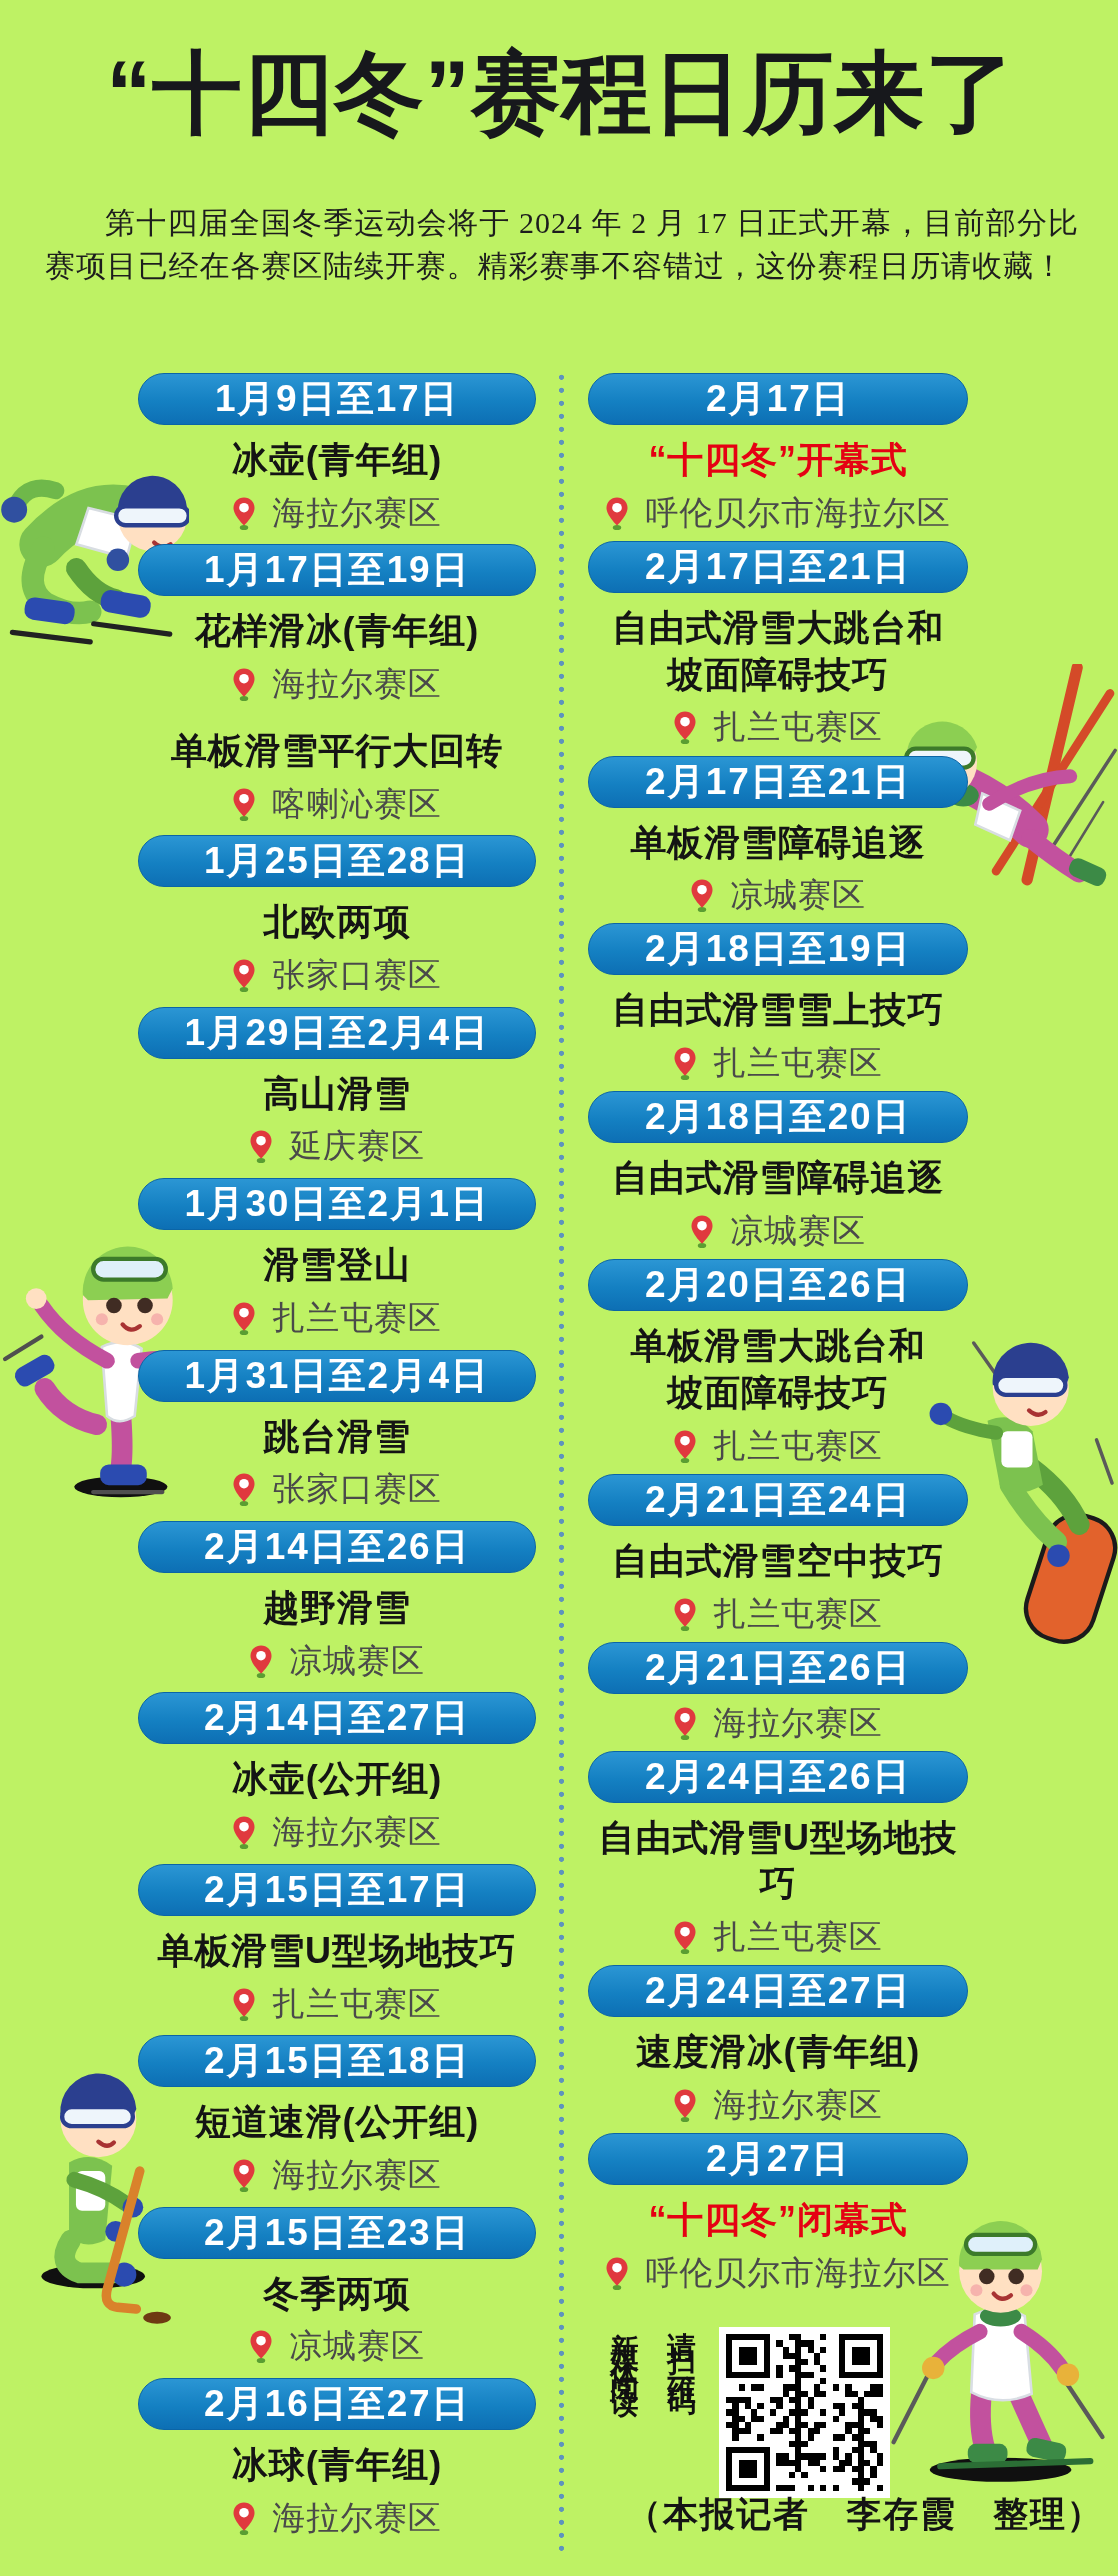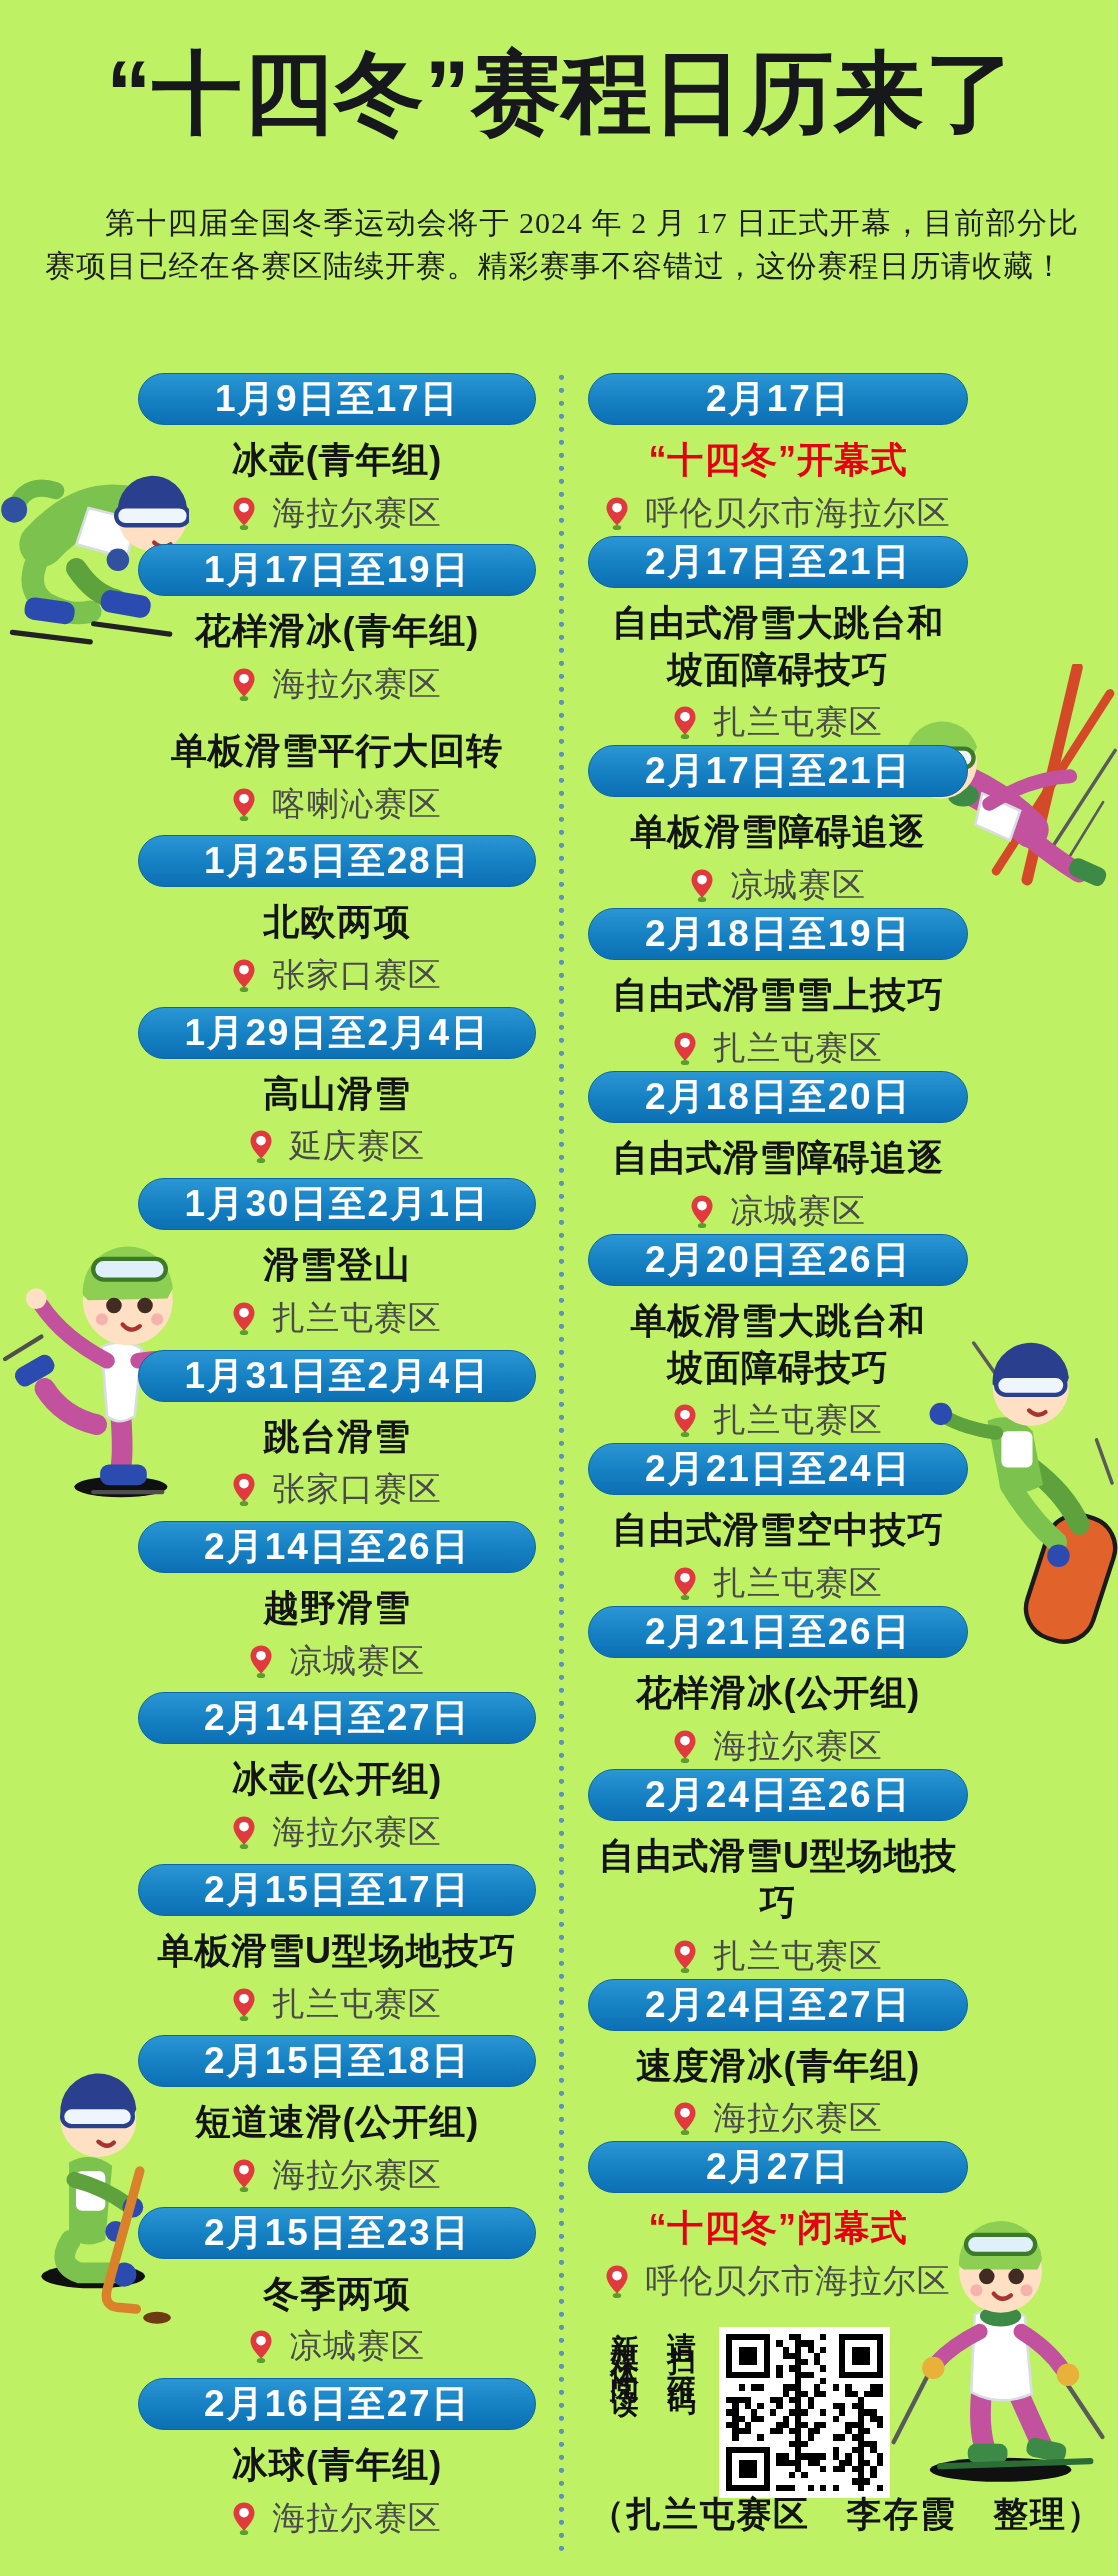--- a/index.html
+++ b/index.html
@@ -534,21 +534,20 @@
         </svg>
       </span>
       <span class="loc-text">扎兰屯赛区</span>
     </div>
   </div>
 
   <div class="entry">
     <div class="pill">
       <span class="pill-text">2月21日至26日</span>
     </div>
-    <div class="event">花样滑冰(公开组)</div>
     <div class="loc">
       <span class="pin">
         <svg width="24" height="35" viewBox="0 0 24 34">
           <ellipse cx="12" cy="31" rx="4.2" ry="2.6" fill="#5a9e32"></ellipse>
           <path d="M12 1 C6 1 1.5 5.6 1.5 11.4 C1.5 19 12 29 12 29 s10.5 -10 10.5 -17.6 C22.5 5.6 18 1 12 1 z" fill="#e0393e"></path>
           <circle cx="12" cy="11.2" r="4.8" fill="#ffffff"></circle>
         </svg>
       </span>
       <span class="loc-text">海拉尔赛区</span>
     </div>
@@ -796,16 +795,16 @@
           <rect x="18" y="0" width="7" height="7" fill="#000"></rect>
           <rect x="19" y="1" width="5" height="5" fill="#fff"></rect>
           <rect x="20" y="2" width="3" height="3" fill="#000"></rect>
           <rect x="0" y="18" width="7" height="7" fill="#000"></rect>
           <rect x="1" y="19" width="5" height="5" fill="#fff"></rect>
           <rect x="2" y="20" width="3" height="3" fill="#000"></rect>
         </svg>
     </div>
   </div>
 
-  <div class="credit">（扎兰屯赛区　李存霞　整理）</div>
+  <div class="credit">（本报记者　李存霞　整理）</div>
 
 </div>
 
 
 </body></html>

